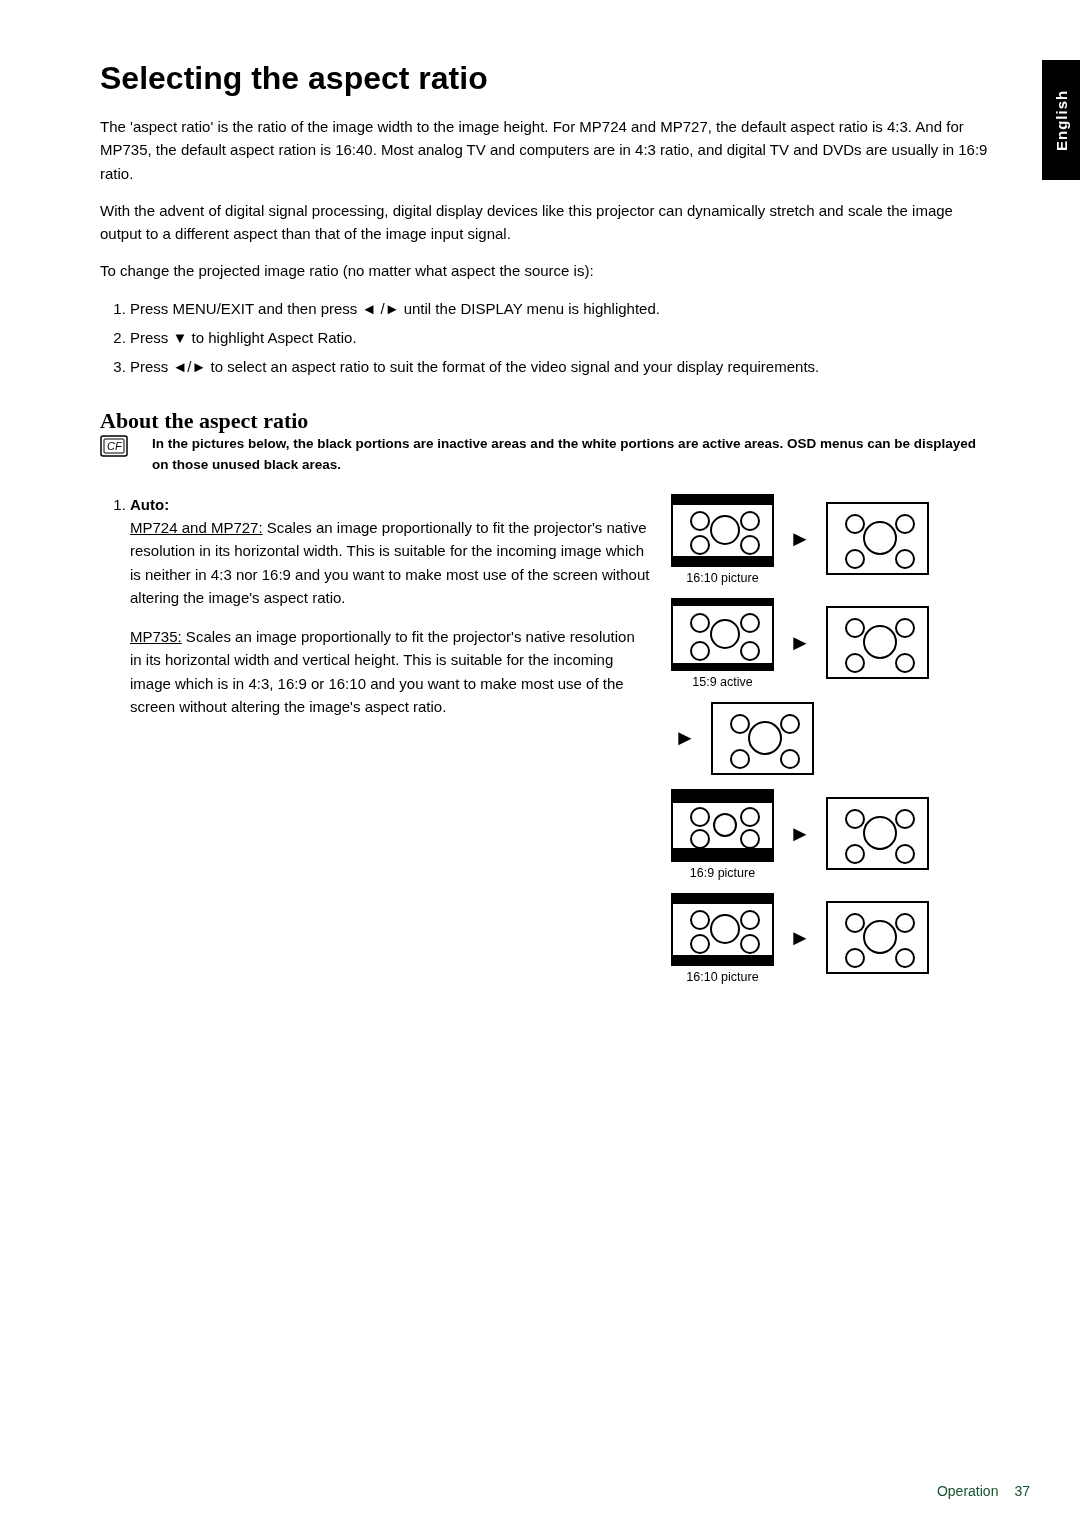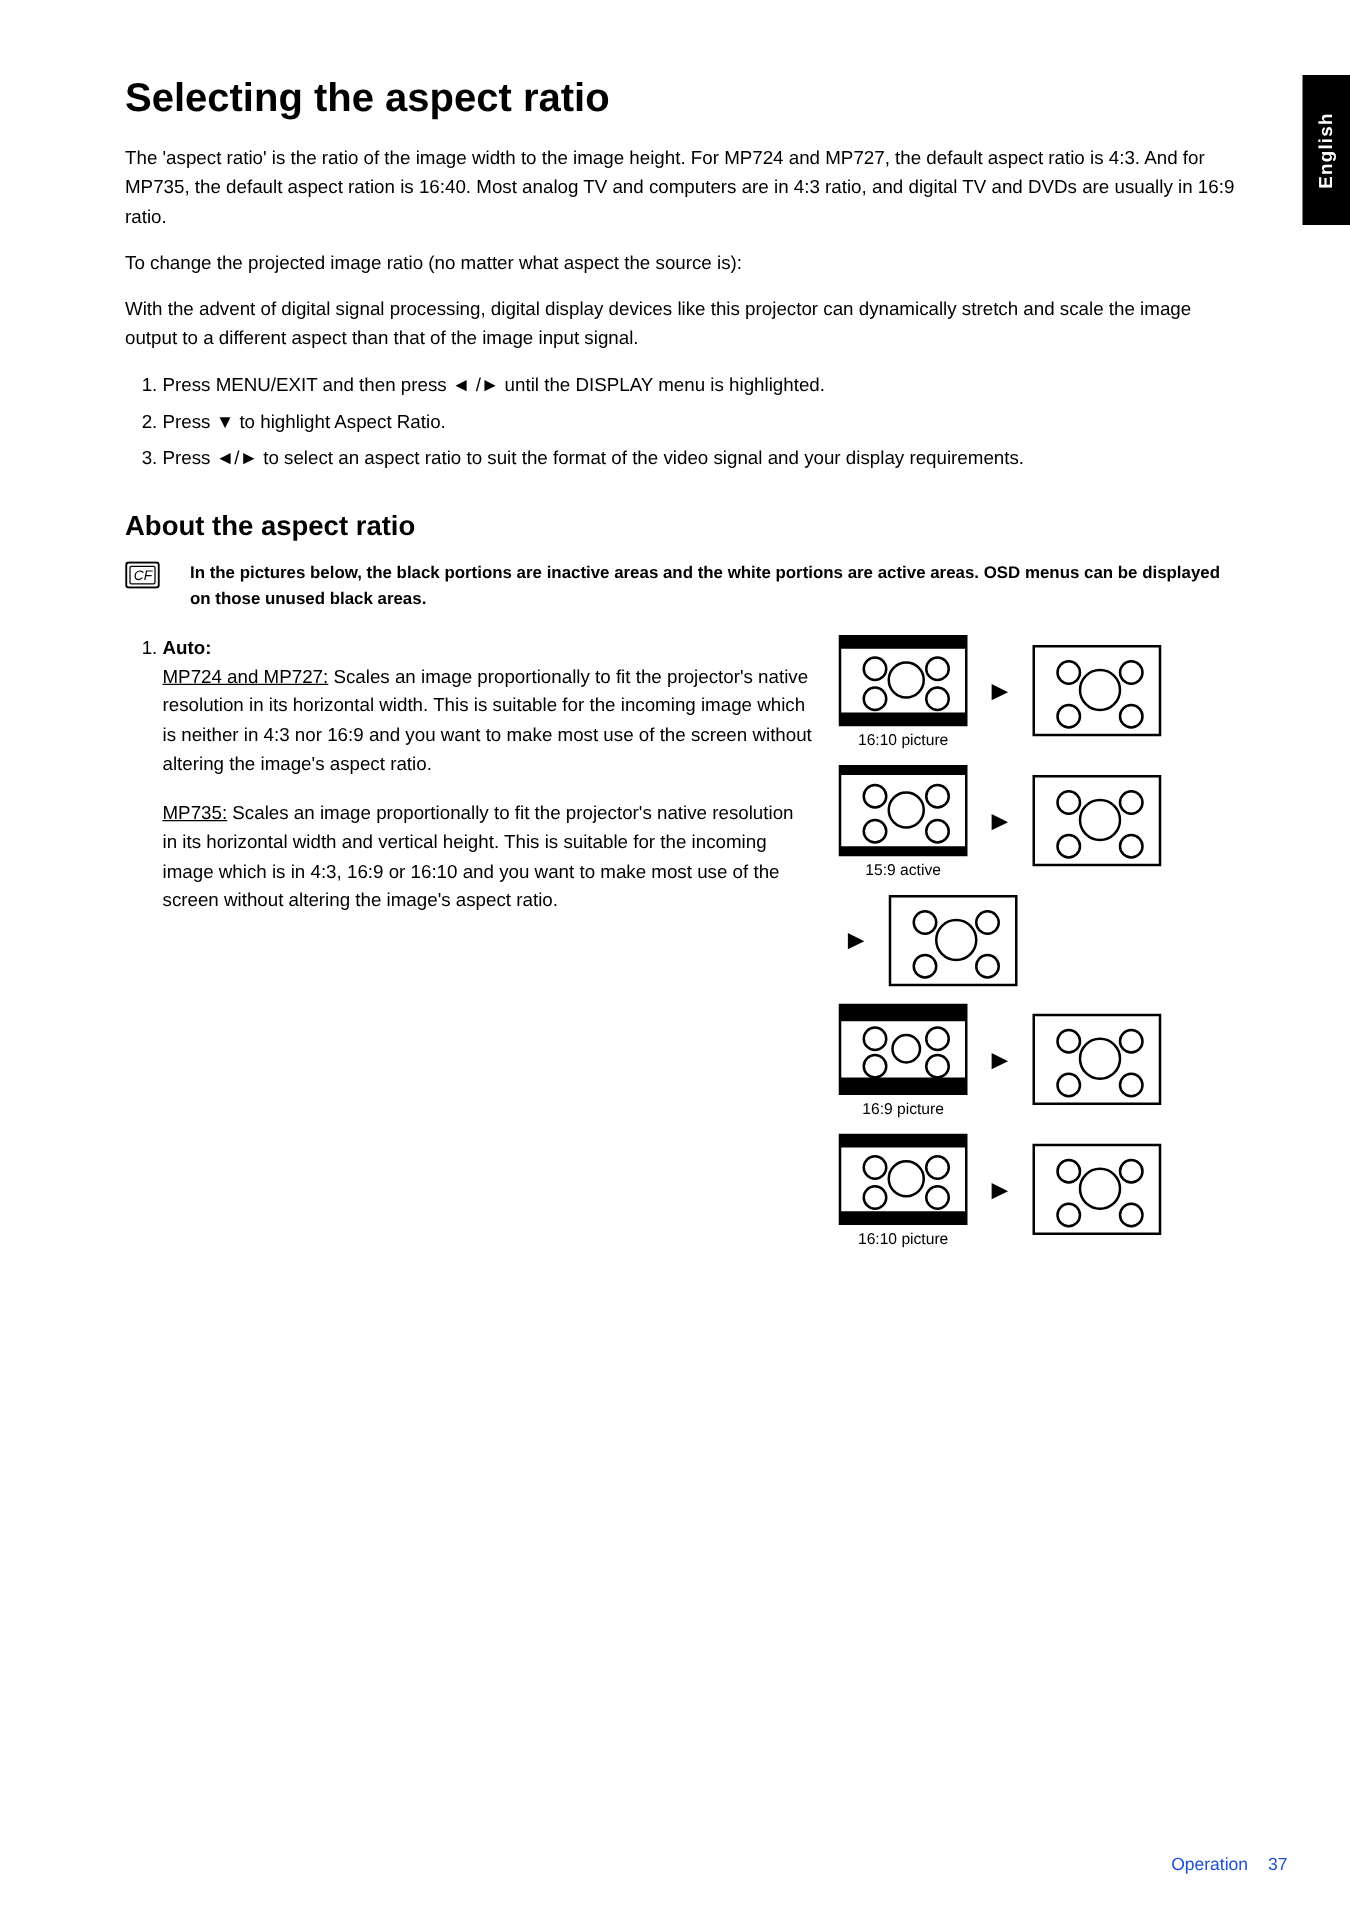--- a/index.html
+++ b/index.html
@@ -62,21 +62,21 @@
 
     .numbered-list li {
       margin-bottom: 6px;
       line-height: 1.55;
     }
 
     h2.section-title {
       font-size: 22px;
       font-weight: bold;
       margin-top: 30px;
-      margin-bottom: 14px;
+      font-family: Liberation Serif, serif;
     }
 
     .note-box {
       display: flex;
       align-items: flex-start;
       gap: 24px;
       margin-bottom: 18px;
     }
 
     .note-icon {
@@ -154,21 +154,21 @@
     
     .page-footer {
       position: absolute;
       bottom: 30px;
       left: 0;
       right: 0;
       display: flex;
       justify-content: flex-end;
       padding-right: 50px;
       font-size: 14px;
-      color: #1d4ed8;
+      color: #14532d;
     }
 
     .footer-text {
       display: flex;
       gap: 16px;
     }
 
     b, strong { font-weight: normal; }
     u { text-decoration: underline; }
   </style>
@@ -177,22 +177,22 @@
 
 <div class="page-container">
 
   <div class="side-tab">
     <span>English</span>
   </div>
 
   <h1 class="page-title">Selecting the aspect ratio</h1>
 
   <p class="intro-para">The 'aspect ratio' is the ratio of the image width to the image height. For MP724 and MP727, the default aspect ratio is 4:3. And for MP735, the default aspect ration is 16:40. Most analog TV and computers are in 4:3 ratio, and digital TV and DVDs are usually in 16:9 ratio.</p>
+  <p class="intro-para">With the advent of digital signal processing, digital display devices like this projector can dynamically stretch and scale the image output to a different aspect than that of the image input signal.</p>
   <p class="intro-para">To change the projected image ratio (no matter what aspect the source is):</p>
-  <p class="intro-para">With the advent of digital signal processing, digital display devices like this projector can dynamically stretch and scale the image output to a different aspect than that of the image input signal.</p>
 
   <ol class="numbered-list">
     <li>
       Press <b>MENU/EXIT</b> and then press ◄ /► until the <b>DISPLAY</b> menu is highlighted.
     </li>
     <li>
       Press ▼ to highlight <b>Aspect Ratio</b>.
     </li>
     <li>
       Press <b>◄/►</b> to select an aspect ratio to suit the format of the video signal and your display requirements.

